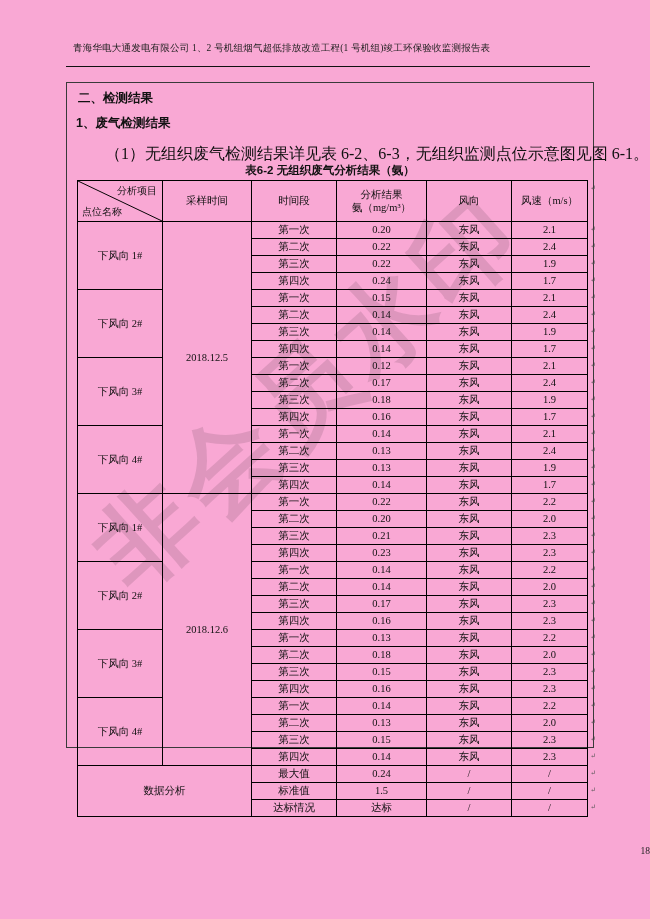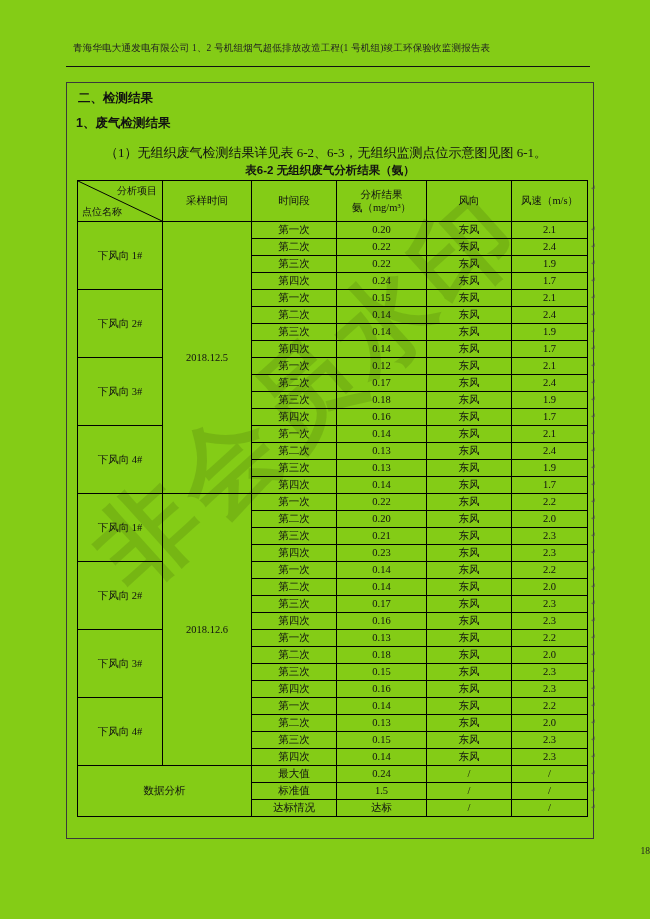--- a/index.html
+++ b/index.html
@@ -4,21 +4,21 @@
 <style>
   * { box-sizing: border-box; margin: 0; padding: 0; }
   html, body { width: 650px; height: 919px; }
   body {
     background: #ffffff;
     color: #111;
     font-family: "Liberation Serif", "DejaVu Serif", serif;
     position: relative;
     overflow: hidden;
   }
-  .page { position: absolute; inset: 0; background: #84cc16; }
+  .page { position: absolute; inset: 0; background: #f9a8d4; }
 
   .doc-header {
     position: absolute; left: 73px; top: 42px;
     font-size: 9.5px; letter-spacing: 0.2px; color: #222;
     white-space: nowrap;
   }
   .header-rule {
     position: absolute; left: 66px; top: 66px; width: 524px;
     border-top: 1.3px solid #111;
   }
@@ -27,37 +27,37 @@
     position: absolute; left: 110px; top: 518px;
     font-size: 100px; letter-spacing: 6px; line-height: 1;
     color: #000; opacity: 0.10; font-weight: bold;
     transform: rotate(-42deg); transform-origin: 0 50%;
     white-space: nowrap; pointer-events: none; z-index: 1;
     font-family: "Liberation Sans", "DejaVu Sans", sans-serif;
   }
 
   .content-box {
     position: absolute; left: 66px; top: 82px;
-    width: 528px; height: 757px;
+    width: 528px; height: 666px;
     border: 1.5px solid #3a3a3a;
     background: transparent; z-index: 2;
   }
   .sec-title {
     position: absolute; left: 11px; top: 7px;
     font-size: 12.5px; font-weight: bold;
     font-family: "Liberation Sans", "DejaVu Sans", sans-serif;
   }
   .sub-title {
     position: absolute; left: 9px; top: 32px;
     font-size: 12.5px; font-weight: bold;
     font-family: "Liberation Sans", "DejaVu Sans", sans-serif;
   }
   .para {
     position: absolute; left: 38px; top: 61px;
-    font-size: 13px; white-space: nowrap;
+    font-size: 16px; white-space: nowrap;
   }
   .caption {
     position: absolute; left: 0; top: 80px; width: 100%;
     text-align: center; font-size: 11.5px; font-weight: bold;
     font-family: "Liberation Sans", "DejaVu Sans", sans-serif;
   }
 
   table.data-table {
     position: absolute; left: 10px; top: 97px;
     width: 510px; border-collapse: collapse; table-layout: fixed;

